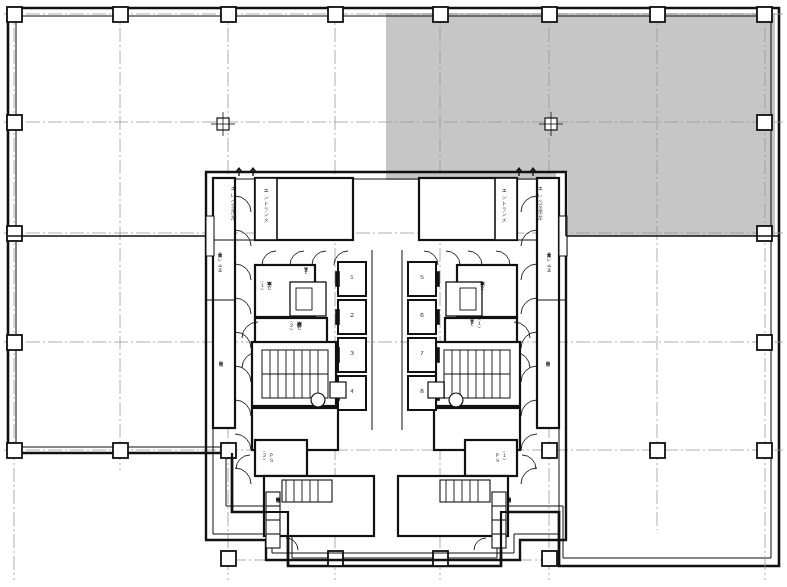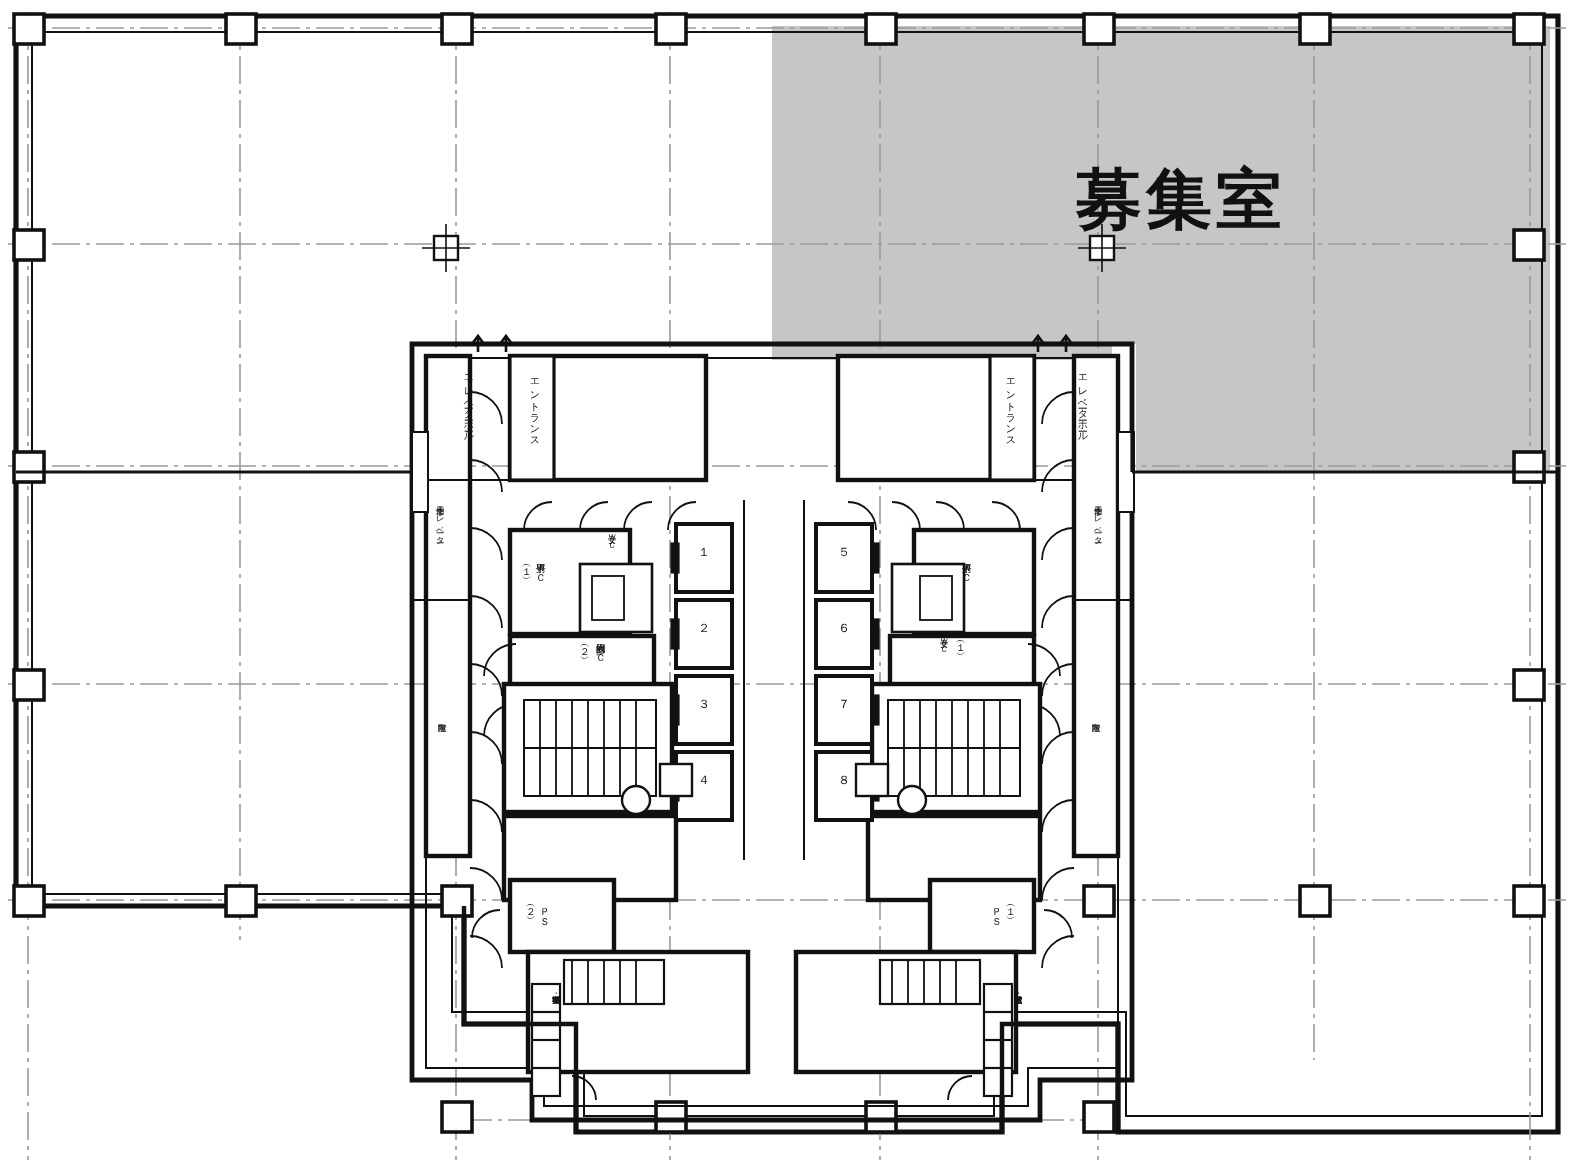--- a/index.html
+++ b/index.html
@@ -402,21 +402,20 @@
       <line x1="566" y1="172" x2="566" y2="236"></line>
     </g>
 
     <g stroke="#111" stroke-width="2.2" fill="none">
       <path d="M232,453 L232,512 L288,512 L288,566"></path>
       <path d="M559,566 L559,512 L501,512 L501,566"></path>
     </g>
 
   </svg>
 
-  <div id="roomTitle">募集室</div>
 
   <div class="vlabel" style="left:230px;top:184px;">エレベーターホール</div>
   <div class="vlabel" style="left:263px;top:186px;">エントランス</div>
   <div class="vlabel sm" style="left:217px;top:250px;">非常用エレベーター</div>
   <div class="vlabel sm" style="left:218px;top:358px;">階段室</div>
   <div class="vlabel" style="left:266px;top:278px;">男子ＷＣ</div>
   <div class="vlabel" style="left:259px;top:280px;">（１）</div>
   <div class="vlabel sm" style="left:303px;top:264px;">女子ＷＣ</div>
   <div class="vlabel" style="left:296px;top:318px;">多目的ＷＣ</div>
   <div class="vlabel" style="left:288px;top:320px;">（２）</div>

